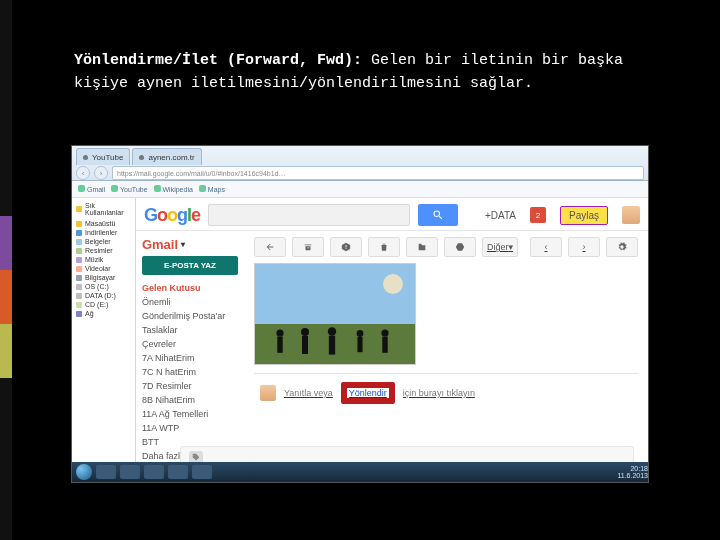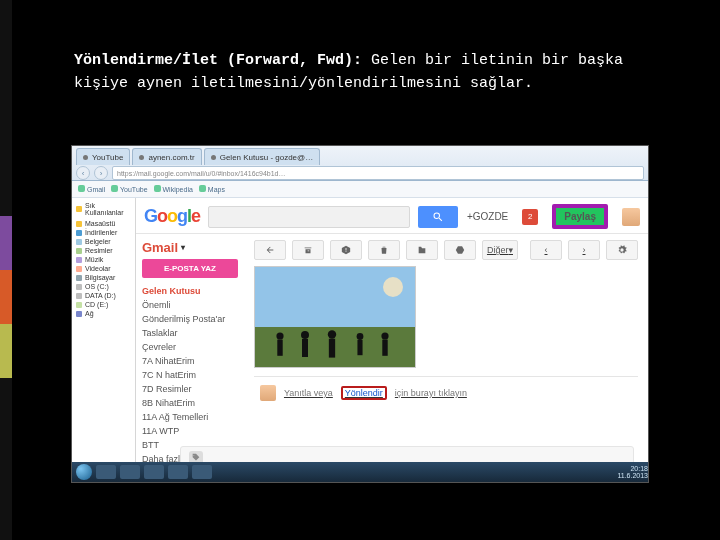--- a/index.html
+++ b/index.html
@@ -76,47 +76,47 @@
   .g-logo span:nth-child(3){color:#FBBC05;}
   .g-logo span:nth-child(4){color:#4285F4;}
   .g-logo span:nth-child(5){color:#34A853;}
   .g-logo span:nth-child(6){color:#EA4335;}
   .search{flex:0 0 200px;height:20px;background:#f1f1f1;border:1px solid #d8d8d8;border-radius:2px;}
   .search-btn{width:40px;height:22px;background:#4d90fe;border-radius:2px;display:flex;align-items:center;justify-content:center;}
   .search-btn svg{width:12px;height:12px;fill:#fff;}
   .plus-g{margin-left:auto;font-size:10px;color:#555;}
   .bell{width:16px;height:16px;background:#dd4b39;color:#fff;font-size:8px;border-radius:2px;
         display:flex;align-items:center;justify-content:center;margin-left:6px;}
-  .share{font-size:10px;color:#555;background:#22c55e;border:4px solid #a21caf;border-radius:2px;padding:3px 8px;margin-left:6px;font-weight:bold;}
+  .share{font-size:10px;color:#555;background:#fde047;border:1px solid #a21caf;border-radius:2px;padding:3px 8px;margin-left:6px;}
   .avatar{width:18px;height:18px;background:linear-gradient(#f6c89f,#e0a878);border-radius:2px;margin-left:6px;}
 
   .g-body{display:flex;flex:1;border-top:1px solid #e5e5e5;}
   .g-side{width:96px;padding:6px 6px;font-size:9px;color:#555;}
   .gmail-lbl{color:#dd4b39;font-size:13px;font-weight:bold;margin-bottom:4px;display:flex;align-items:center;gap:3px;}
-  .compose{background:#ec4899;color:#fff;text-align:center;font-size:8px;font-weight:bold;
+  .compose{background:#0f766e;color:#fff;text-align:center;font-size:8px;font-weight:bold;
            padding:5px 4px;border-radius:2px;margin-bottom:6px;}
   .g-side .lbl{padding:2px 0;white-space:nowrap;overflow:hidden;}
   .g-side .sel{color:#dd4b39;font-weight:bold;}
 
   .g-content{flex:1;padding:6px 10px;position:relative;text-decoration:underline;}
   .toolbar{display:flex;align-items:center;gap:6px;margin-bottom:6px;}
   .tbtn{border:1px solid #dcdcdc;border-radius:2px;background:#f5f5f5;min-width:22px;height:18px;
         display:flex;align-items:center;justify-content:center;padding:0 4px;color:#555;font-size:9px;}
   .tbtn svg{width:10px;height:10px;fill:#666;}
   .tb-spacer{flex:1;}
   .mail-img{width:160px;height:100px;margin:6px 0;border:1px solid #ccc;position:relative;background:linear-gradient(#93c4e8 60%,#5b7a3c 60%);overflow:hidden;}
   .mail-img .sun{position:absolute;right:12px;top:10px;width:20px;height:20px;background:#e7e0c6;border-radius:50%;}
   .mail-img .person{position:absolute;bottom:8px;width:10px;height:28px;}
   .mail-img .person .h{width:8px;height:8px;border-radius:50%;background:#111;margin:0 auto;}
   .mail-img .person .b{width:6px;height:18px;background:#111;margin:0 auto;}
   .p1{left:20px;transform:scale(.9);} .p2{left:45px;} .p3{left:72px;transform:scale(1.05);}
   .p4{left:100px;transform:scale(.85);} .p5{left:125px;transform:scale(.9);}
 
   .reply-box{border-top:1px solid #e5e5e5;margin-top:8px;padding:8px 0;display:flex;align-items:center;gap:8px;font-size:9px;color:#777;}
-  .hl{border:2px solid #b91c1c;border-radius:2px;padding:0 2px;color:#1155cc;}
+  .hl{border:6px solid #b91c1c;border-radius:2px;padding:0 2px;color:#1155cc;}
 
   .ad{position:absolute;left:108px;bottom:12px;right:14px;border:1px solid #e5e5e5;border-radius:3px;
       background:#f7f7f7;padding:4px 8px;font-size:9px;color:#555;display:flex;align-items:center;gap:6px;}
   .ad .tag{width:14px;height:14px;background:#ddd;border-radius:3px;display:flex;align-items:center;justify-content:center;}
 
   
   .taskbar{position:absolute;left:0;bottom:0;width:100%;height:20px;background:linear-gradient(#2b4a67,#17293a);
            display:flex;align-items:center;padding:0 4px;gap:4px;}
   .orb{width:16px;height:16px;border-radius:50%;background:radial-gradient(circle at 30% 30%,#7cc5f0,#1a5f8f);}
   .tb-item{width:20px;height:14px;background:#3a5a77;border-radius:2px;}
@@ -147,24 +147,20 @@
   <div class="chrome">
     <div class="tabs-row" id="tabs-row">
         <div class="tab">
           <span class="tc"></span>
           <span>YouTube</span>
         </div>
         <div class="tab">
           <span class="tc"></span>
           <span>aynen.com.tr</span>
         </div>
-        <div class="tab">
-          <span class="tc"></span>
-          <span>Gelen Kutusu - gozde@…</span>
-        </div>
       </div>
     <div class="addr-row">
       <div class="nav-btn">‹</div>
       <div class="nav-btn">›</div>
       <div class="addr">
           <span>https://mail.google.com/mail/u/0/#inbox/1416c94b1d…</span>
         </div>
     </div>
   </div>
 
@@ -232,21 +228,21 @@
 
     <div class="g-main">
       <div class="g-header">
         <div class="g-logo" id="g-logo"><span>G</span><span>o</span><span>o</span><span>g</span><span>l</span><span>e</span></div>
         <div class="search"></div>
         <div class="search-btn">
           <svg viewBox="0 0 24 24">
               <path d="M15.5 14h-.79l-.28-.27A6.471 6.471 0 0016 9.5 6.5 6.5 0 109.5 16c1.61 0 3.09-.59 4.23-1.57l.27.28v.79l5 5L20.49 19l-5-5zM9.5 14A4.5 4.5 0 119.5 5a4.5 4.5 0 010 9z"></path>
             </svg>
         </div>
-        <div class="plus-g">+GOZDE</div>
+        <div class="plus-g">+DATA</div>
         <div class="bell">2</div>
         <div class="share">Paylaş</div>
         <div class="avatar"></div>
       </div>
 
       <div class="g-body">
         <div class="g-side">
           <div class="gmail-lbl">
               <span>Gmail</span>
               <span style="font-size:8px;color:#333">▾</span>

